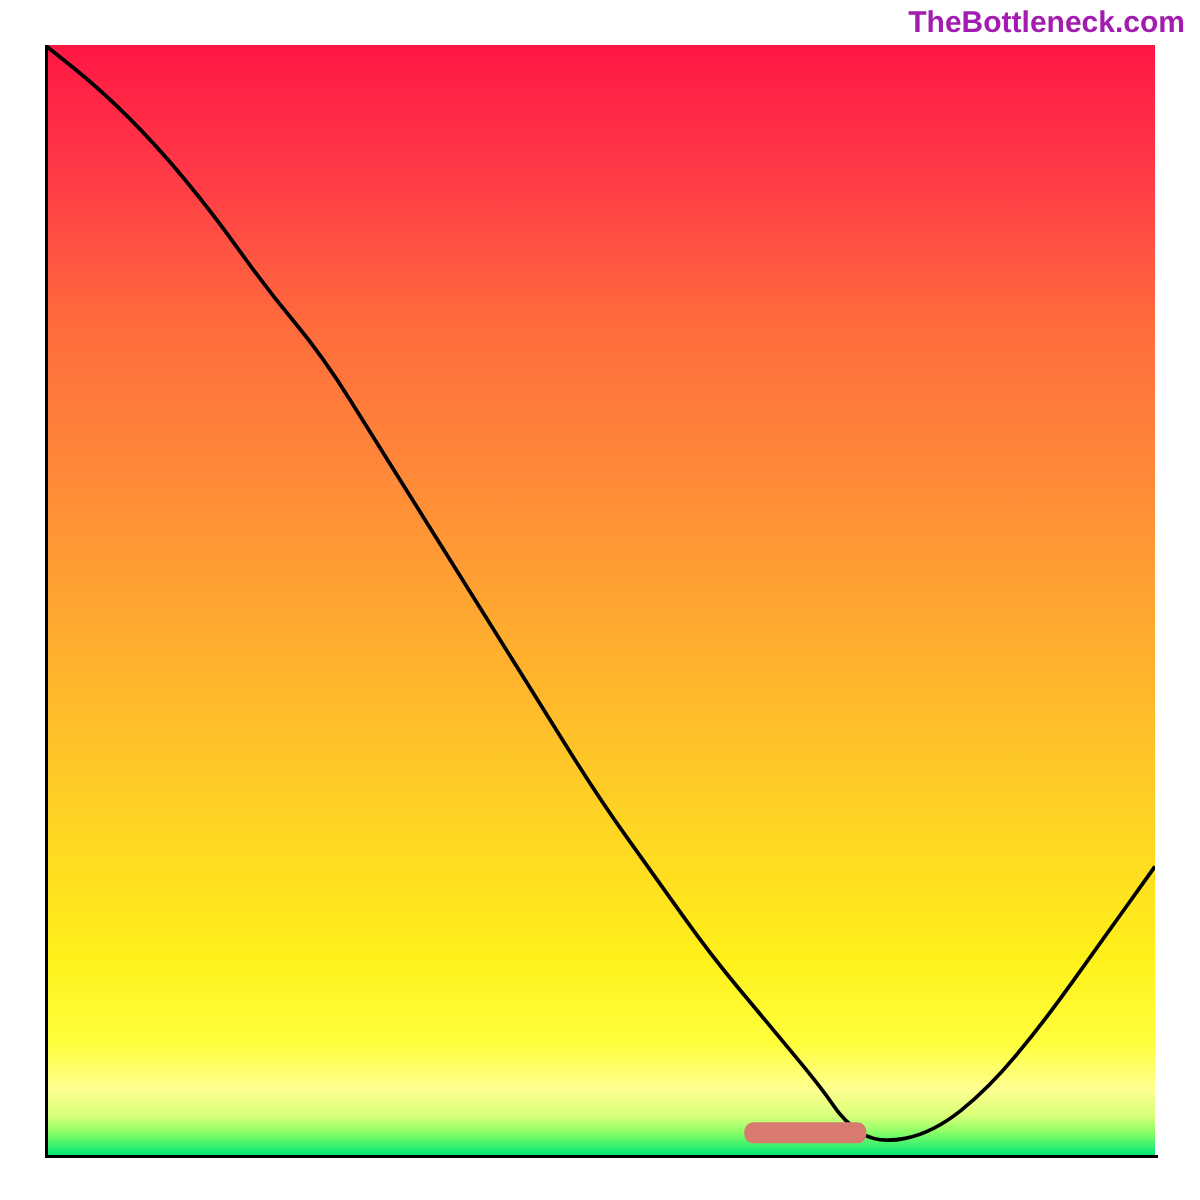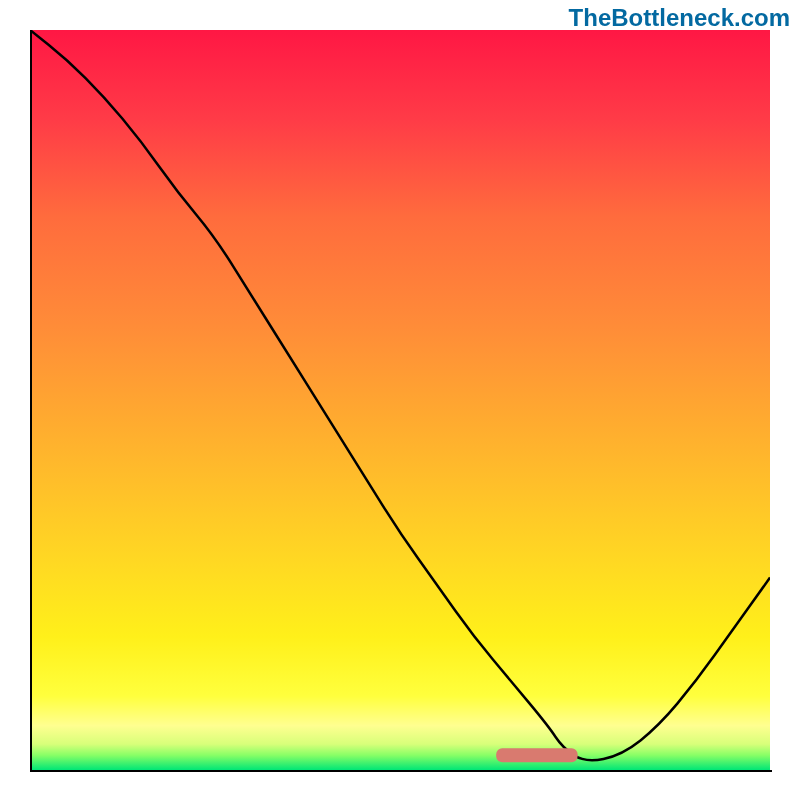--- a/index.html
+++ b/index.html
@@ -12,23 +12,23 @@
   }
   .container {
     width: 800px;
     height: 800px;
     position: relative;
   }
   .watermark {
     position: absolute;
     top: 4px;
     right: 10px;
-    font-size: 24px;
+    font-size: 20px;
     font-weight: bold;
-    color: #0369a1;
+    color: #a21caf;
     z-index: 10;
   }
   .chart-area {
     position: absolute;
     left: 30px;
     top: 30px;
     width: 740px;
     height: 740px;
     border-left: 2px solid #000;
     border-bottom: 2px solid #000;

